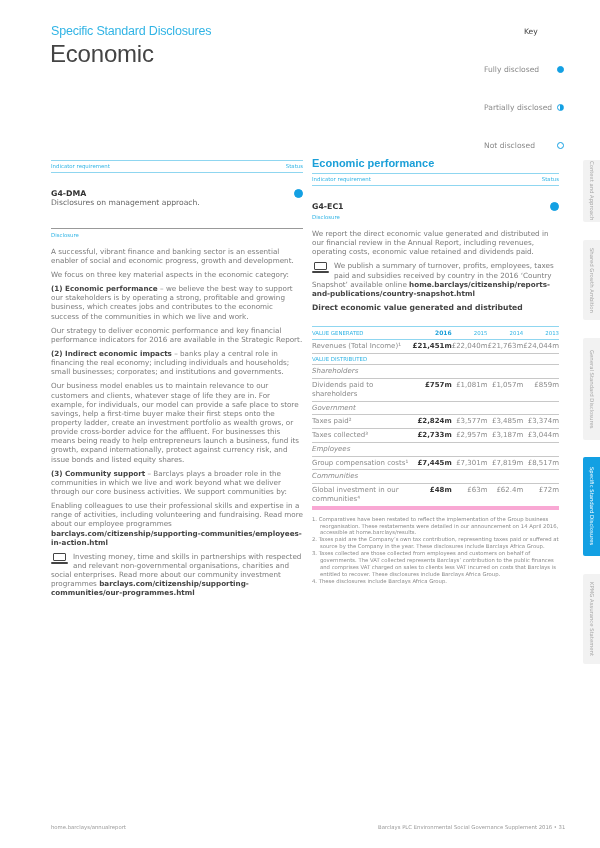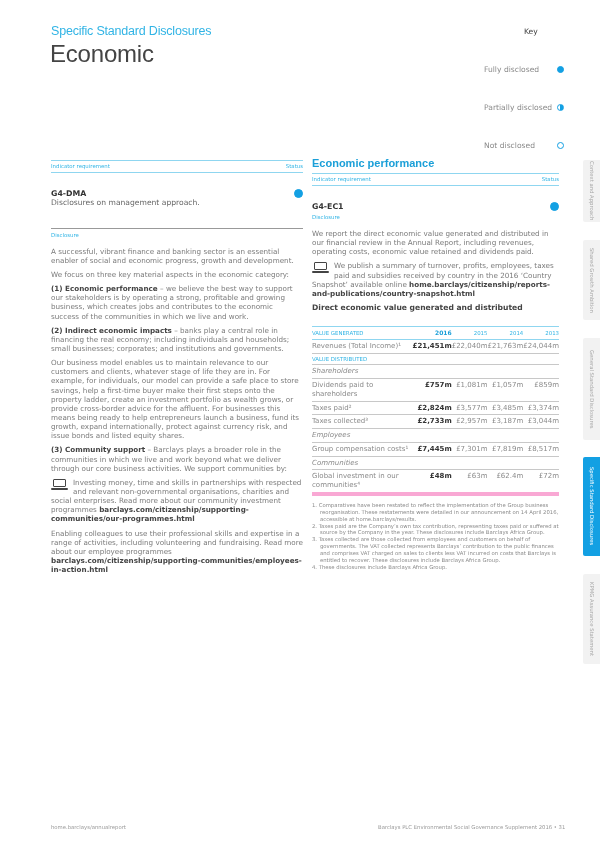--- a/index.html
+++ b/index.html
@@ -88,32 +88,33 @@
   </div>
   <div class="ind-code">
     <span>G4-DMA</span>
     <span class="dot full"></span>
   </div>
   <div class="ind-desc">Disclosures on management approach.</div>
   <div class="disc-label">Disclosure</div>
   <p class="first-p">A successful, vibrant finance and banking sector is an essential enabler of social and economic progress, growth and development.</p>
   <p>We focus on three key material aspects in the economic category:</p>
   <p><b>(1) Economic performance</b><span> – we believe the best way to support our stakeholders is by operating a strong, profitable and growing business, which creates jobs and contributes to the economic success of the communities in which we live and work.</span></p>
+  <p>Our strategy to deliver economic performance and key financial performance indicators for 2016 are available in the Strategic Report.</p>
   <p><b>(2) Indirect economic impacts</b><span> – banks play a central role in financing the real economy; including individuals and households; small businesses; corporates; and institutions and governments.</span></p>
   <p>Our business model enables us to maintain relevance to our customers and clients, whatever stage of life they are in. For example, for individuals, our model can provide a safe place to store savings, help a first-time buyer make their first steps onto the property ladder, create an investment portfolio as wealth grows, or provide cross-border advice for the affluent. For businesses this means being ready to help entrepreneurs launch a business, fund its growth, expand internationally, protect against currency risk, and issue bonds and listed equity shares.</p>
   <p><b>(3) Community support</b><span> – Barclays plays a broader role in the communities in which we live and work beyond what we deliver through our core business activities. We support communities by:</span></p>
+  <p>
+    <span>Enabling colleagues to use their professional skills and expertise in a range of activities, including volunteering and fundraising. Read more about our employee programmes </span><a class="bold">barclays.com/citizenship/supporting-communities/employees-in-action.html</a>
+  </p>
   <p>
     <span class="laptop">
         <span class="scr"></span>
         <span class="base"></span>
       </span>
     <span>Investing money, time and skills in partnerships with respected and relevant non-governmental organisations, charities and social enterprises. Read more about our community investment programmes </span><a class="bold">barclays.com/citizenship/supporting-communities/our-programmes.html</a>
-  </p>
-  <p>
-    <span>Enabling colleagues to use their professional skills and expertise in a range of activities, including volunteering and fundraising. Read more about our employee programmes </span><a class="bold">barclays.com/citizenship/supporting-communities/employees-in-action.html</a>
   </p>
 </div>
 
 <div class="col-right">
   <div class="section-title">Economic performance</div>
   <div class="ind-head">
     <span>Indicator requirement</span>
     <span>Status</span>
   </div>
   <div class="ind-code">
@@ -152,20 +153,23 @@
     <tr class="cat">
       <td class="l" colspan="5">Shareholders</td>
     </tr>
     <tr>
       <td class="l">Dividends paid to shareholders</td>
       <td class="b">£757m</td>
       <td>£1,081m</td>
       <td>£1,057m</td>
       <td>£859m</td>
     </tr>
+    <tr class="cat">
+      <td class="l" colspan="5">Government</td>
+    </tr>
     <tr>
       <td class="l">Taxes paid²</td>
       <td class="b">£2,824m</td>
       <td>£3,577m</td>
       <td>£3,485m</td>
       <td>£3,374m</td>
     </tr>
     <tr>
       <td class="l">Taxes collected³</td>
       <td class="b">£2,733m</td>

